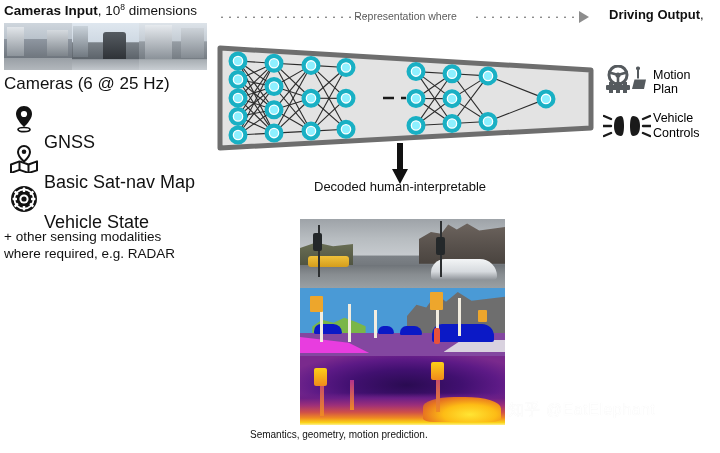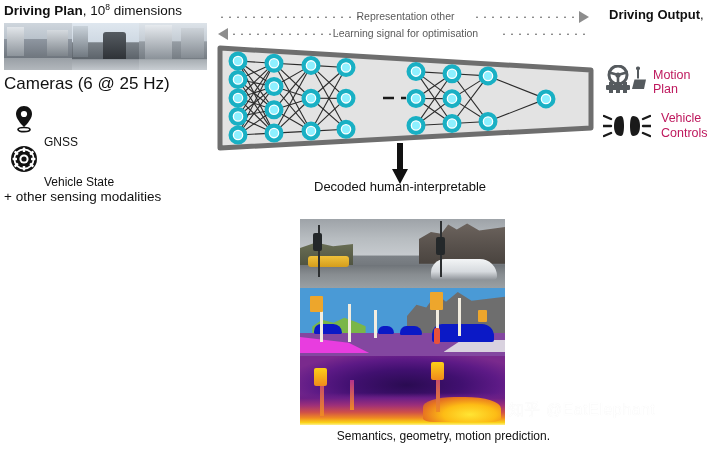--- a/index.html
+++ b/index.html
@@ -100,21 +100,21 @@
     height: 30px;
   }
   .modality-icon {
     width: 40px;
     flex: 0 0 40px;
     display: flex;
     align-items: center;
     justify-content: center;
   }
   .modality-label {
-    font-size: 12px;
+    font-size: 18px;
     white-space: nowrap;
     margin-top: 46px;
   }
 
   #other-modalities {
     margin-top: 14px;
     font-size: 13.5px;
     line-height: 17px;
   }
 
@@ -176,21 +176,21 @@
   .out-icon {
     width: 52px;
     flex: 0 0 52px;
     display: flex;
     align-items: center;
     justify-content: center;
   }
   .out-label {
     font-size: 12.5px;
     line-height: 14.5px;
-    color: #be185d;
+    color: #000000;
   }
 
   
   #network-wrap {
     position: absolute;
     left: 216px;
     top: 44px;
     width: 379px;
     height: 108px;
   }
@@ -333,22 +333,22 @@
     position: absolute; width: 13px; height: 18px;
     background: linear-gradient(180deg, #fdd017, #f08a1c);
     border-radius: 2px;
   }
 
   #bottom-caption {
     position: absolute;
     left: 250px;
     top: 429px;
     width: 300px;
-    text-align: right;
-    font-size: 12px;
+    text-align: left;
+    font-size: 10px;
   }
 
   
   #watermark {
     position: absolute;
     left: 508px;
     top: 400px;
     font-size: 16px;
     color: #ffffff;
     opacity: 0.82;
@@ -357,21 +357,21 @@
     white-space: nowrap;
     pointer-events: none;
   }
 </style>
 </head>
 <body>
 
 <div id="left-column">
 
   <div id="input-title">
-    <span class="bold">Driving Plan</span><span>, 10</span><sup>8</sup><span> dimensions</span>
+    <span class="bold">Cameras Input</span><span>, 10</span><sup>8</sup><span> dimensions</span>
   </div>
 
   <div id="camera-strip">
     <div class="cam-tile cam-a"></div>
     <div class="cam-tile cam-b"></div>
     <div class="cam-tile cam-c"></div>
   </div>
 
   <div id="cameras-label">Cameras (6 @ 25 Hz)</div>
 
@@ -379,20 +379,31 @@
     <div class="modality-icon">
       <svg width="22" height="28" viewBox="0 0 22 28" aria-hidden="true">
         <path d="M11 1C6.6 1 3 4.5 3 8.9c0 5.6 8 13.1 8 13.1s8-7.5 8-13.1C19 4.5 15.4 1 11 1z" fill="#121212"></path>
         <circle cx="11" cy="9" r="3.1" fill="#ffffff"></circle>
         <ellipse cx="11" cy="24.6" rx="6" ry="2.1" fill="none" stroke="#121212" stroke-width="1.7"></ellipse>
       </svg>
     </div>
     <div class="modality-label">GNSS</div>
   </div>
 
+  <div class="modality-row">
+    <div class="modality-icon">
+      <svg width="30" height="28" viewBox="0 0 30 28" aria-hidden="true">
+        <path d="M15 1c-3.3 0-6 2.6-6 5.9 0 4.2 6 9.6 6 9.6s6-5.4 6-9.6C21 3.6 18.3 1 15 1z" fill="none" stroke="#121212" stroke-width="2"></path>
+        <circle cx="15" cy="6.8" r="2.3" fill="#121212"></circle>
+        <path d="M2 19.5 L10.5 16.4 L19.5 19.5 L28 16.4 L28 25.4 L19.5 27.9 L10.5 24.9 L2 27.9 Z" fill="none" stroke="#121212" stroke-width="2" stroke-linejoin="round"></path>
+        <path d="M10.5 16.4 L10.5 24.9 M19.5 19.5 L19.5 27.9" stroke="#121212" stroke-width="2"></path>
+      </svg>
+    </div>
+    <div class="modality-label">Basic Sat-nav Map</div>
+  </div>
 
   <div class="modality-row">
     <div class="modality-icon">
       <svg width="28" height="28" viewBox="0 0 28 28" aria-hidden="true">
         <circle cx="14" cy="14" r="13" fill="#121212"></circle>
         <circle cx="14" cy="14" r="9.6" fill="none" stroke="#ffffff" stroke-width="1.8"></circle>
         <g fill="#ffffff">
           <rect x="12.8" y="2.6" width="2.4" height="4.4" rx="0.6"></rect>
           <rect x="12.8" y="21" width="2.4" height="4.4" rx="0.6"></rect>
           <rect x="2.6" y="12.8" width="4.4" height="2.4" rx="0.6"></rect>
@@ -404,35 +415,30 @@
         </g>
         <circle cx="14" cy="14" r="4.6" fill="#ffffff"></circle>
         <circle cx="14" cy="14" r="2.6" fill="#121212"></circle>
       </svg>
     </div>
     <div class="modality-label">Vehicle State</div>
   </div>
 
   <div id="other-modalities">
     <div>+ other sensing modalities</div>
+    <div>where required, e.g. RADAR</div>
   </div>
 </div>
 
 <div id="signals">
   <div class="signal-row">
     <div class="dots" style="left:0px; width:148px;"></div>
-    <div class="signal-text">Representation other</div>
+    <div class="signal-text">Representation where</div>
     <div class="dots" style="left:255px; width:106px;"></div>
     <div class="arrow-head arrow-right" style="left:361px;"></div>
-  </div>
-  <div class="signal-row">
-    <div class="arrow-head arrow-left" style="left:0px;"></div>
-    <div class="dots" style="left:12px; width:108px;"></div>
-    <div class="signal-text">Learning signal for optimisation</div>
-    <div class="dots" style="left:282px; width:86px;"></div>
   </div>
 </div>
 
 <div id="right-column">
   <div id="output-title">
     <div><span class="bold">Driving Output</span><span>,</span></div>
   </div>
 
   <div class="out-row" style="margin-top:42px;">
     <div class="out-icon">
@@ -451,21 +457,21 @@
         <rect x="13" y="17" width="4" height="3" fill="#555a5e"></rect>
         <rect x="20" y="17" width="4" height="3" fill="#555a5e"></rect>
       </svg>
     </div>
     <div class="out-label">
       <div>Motion</div>
       <div>Plan</div>
     </div>
   </div>
 
-  <div class="out-row" style="margin-top:12px;gap:8px;">
+  <div class="out-row" style="margin-top:12px;">
     <div class="out-icon">
       <svg width="48" height="26" viewBox="0 0 48 26" aria-hidden="true">
         <path d="M18 3 C13 3 11 7 11 13 C11 19 13 23 18 23 C20 23 21 19 21 13 C21 7 20 3 18 3 Z" fill="#1a1a1a"></path>
         <path d="M30 3 C35 3 37 7 37 13 C37 19 35 23 30 23 C28 23 27 19 27 13 C27 7 28 3 30 3 Z" fill="#1a1a1a"></path>
         <g stroke="#1a1a1a" stroke-width="2.4" stroke-linecap="round">
           <path d="M8 6 L1 3"></path>
           <path d="M8 13 L0.5 13"></path>
           <path d="M8 20 L1 23"></path>
           <path d="M40 6 L47 3"></path>
           <path d="M40 13 L47.5 13"></path>

